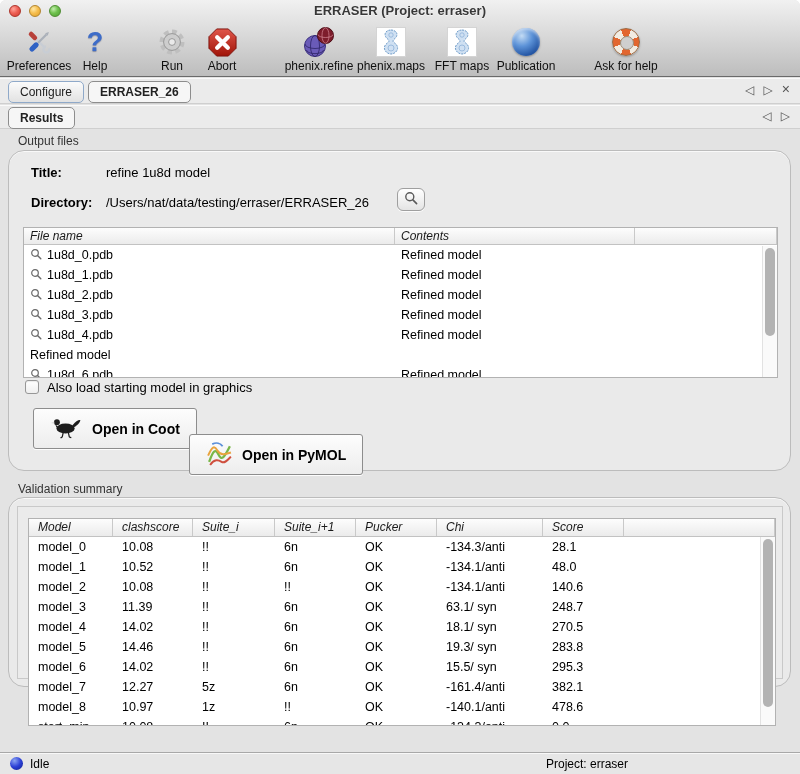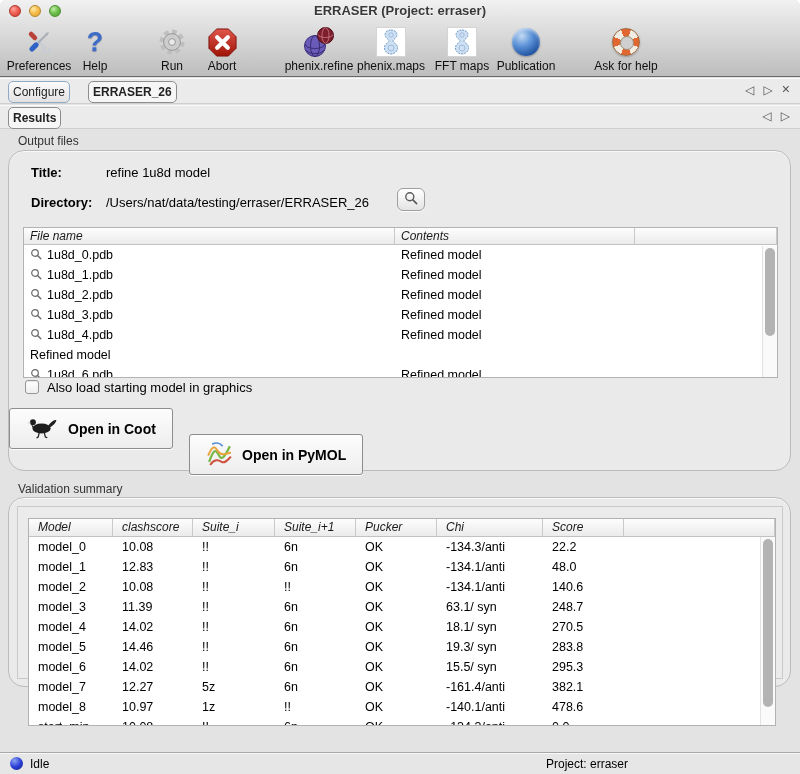--- a/index.html
+++ b/index.html
@@ -30,21 +30,21 @@
     box-shadow:inset 0 2px 3px rgba(255,255,255,.55),0 1px 2px rgba(0,0,0,.3);}
   .lifering{width:28px;height:28px;border-radius:50%;position:relative;
     border:1px solid #9a6a44;box-shadow:0 1px 2px rgba(0,0,0,.25);
     background:conic-gradient(from -22.5deg,#e2662f 0 45deg,#f2ece2 45deg 90deg,#e2662f 90deg 135deg,#f2ece2 135deg 180deg,#e2662f 180deg 225deg,#f2ece2 225deg 270deg,#e2662f 270deg 315deg,#f2ece2 315deg 360deg);}
   .lifering::after{content:"";position:absolute;left:7px;top:7px;width:12px;height:12px;
     border-radius:50%;background:#cfcfcf;border:1px solid #9d8c77;}
   
   .tabrow{position:absolute;left:0;right:0;background:#ebebeb;border-bottom:1px solid #cfcfcf;box-shadow:inset 0 1px 0 #fafafa;}
   .tabrow.r1{top:78px;height:26px;}
   .tabrow.r2{top:105px;height:24px;}
-  .tab{position:absolute;font-size:12px;padding:3px 4px;border-radius:5px;
+  .tab{position:absolute;font-size:12px;padding:3px 11px;border-radius:5px;
     border:1px solid #8fa9c9;background:linear-gradient(#fbfbfb,#e2e2e2);color:#222;cursor:default;white-space:nowrap;}
   .tab.active{font-weight:bold;border-color:#8d8d8d;background:#f6f6f6;}
   .tabnav{position:absolute;top:5px;right:10px;display:flex;gap:9px;color:#555;font-size:12px;}
   .tabnav span{cursor:default;line-height:14px;}
   
   .group-label{position:absolute;left:18px;font-size:12px;color:#333;}
   .groupbox{position:absolute;left:8px;width:783px;border:1px solid #bcbcbc;border-radius:16px;
     background:#eaeaea;box-shadow:inset 0 1px 0 rgba(255,255,255,.7);}
   .g1{top:150px;height:321px;}
   .g2{top:497px;height:190px;}
@@ -335,21 +335,21 @@
           </div>
         </div>
       <div class="vscroll">
         <div class="vthumb" style="top:2px;height:88px;"></div>
       </div>
     </div>
 
     <div class="checkbox"></div>
     <div class="checkbox-label">Also load starting model in graphics</div>
 
-    <div class="action-btn" style="left:0;">
+    <div class="action-btn" style="left:24px;">
       <span>
         <svg width="33" height="23" viewBox="0 0 34 24">
           <ellipse cx="16" cy="13" rx="9.5" ry="5.2" fill="#1d1d1d"></ellipse>
           <path d="M23 10 C27 5 30.5 3.5 31.5 4.5 C30.5 8 27 11 24 12 z" fill="#1d1d1d"></path>
           <circle cx="7" cy="6.5" r="3.1" fill="#1d1d1d"></circle>
           <path d="M5.5 8 C7 11.5 10.5 12.5 13.5 13.5 L9 14 C6.5 12.5 5.5 10.5 5.5 8 z" fill="#1d1d1d"></path>
           <polygon points="4.2,5.8 0.8,7.3 4.4,8.2" fill="#d8d8d8"></polygon>
           <path d="M13.5 17.5 L12.5 22 M12.5 22 L10.8 22.8 M19 17.5 L20 22 M20 22 L22 22.6" stroke="#1d1d1d" stroke-width="1.3" fill="none"></path>
         </svg>
       </span>
@@ -384,27 +384,27 @@
         </div>
         <div>
 
             <div class="t-row">
               <div>model_0</div>
               <div>10.08</div>
               <div>!!</div>
               <div>6n</div>
               <div>OK</div>
               <div>-134.3/anti</div>
-              <div>22.2</div>
+              <div>28.1</div>
               <div></div>
             </div>
 
             <div class="t-row">
               <div>model_1</div>
-              <div>12.83</div>
+              <div>10.52</div>
               <div>!!</div>
               <div>6n</div>
               <div>OK</div>
               <div>-134.1/anti</div>
               <div>48.0</div>
               <div></div>
             </div>
 
             <div class="t-row">
               <div>model_2</div>

